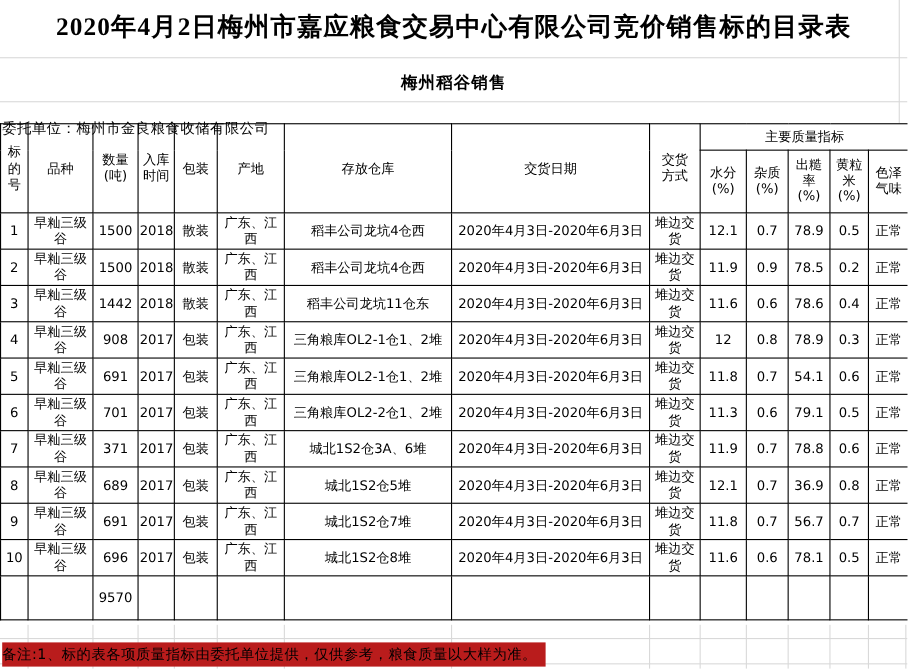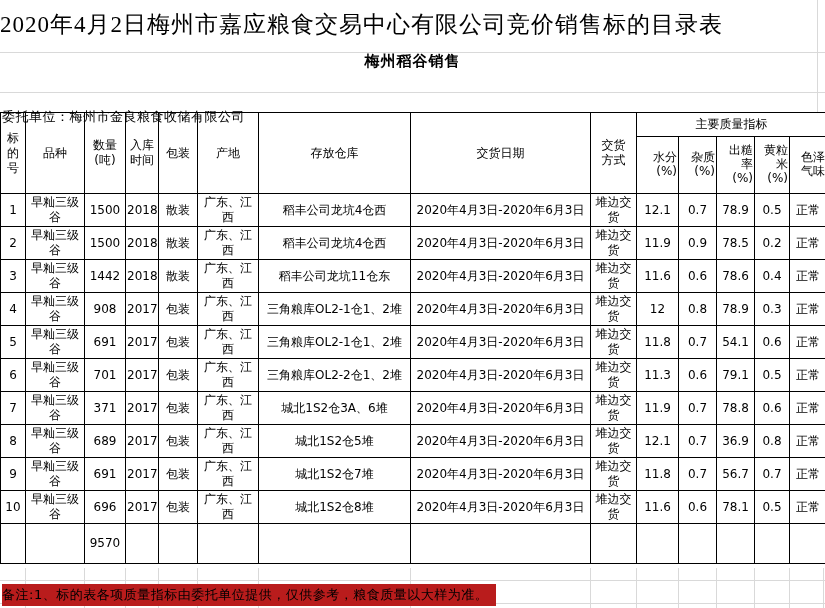--- a/index.html
+++ b/index.html
@@ -6,44 +6,44 @@
   body{
     width:825px;height:608px;background:#ffffff;color:#000;
     font-family:"DejaVu Sans","Liberation Sans",sans-serif;
     position:relative;overflow:hidden;
   }
   
   .gl-h{position:absolute;left:0;width:825px;height:1px;background:#d9d9d9;}
   .gl-v{position:absolute;width:1px;background:#d9d9d9;}
 
   .doc-title{
-    position:absolute;top:9px;left:0;width:825px;
+    position:absolute;top:9px;left:0;width:825px;text-align:center;
     font-family:"Liberation Serif","DejaVu Serif",serif;
-    font-size:23px;font-weight:normal;letter-spacing:1px;white-space:nowrap;
+    font-size:23px;font-weight:bold;letter-spacing:1px;white-space:nowrap;
   }
   .doc-subtitle{
-    position:absolute;top:52px;left:0;width:825px;text-align:center;
+    position:absolute;top:66px;left:0;width:825px;text-align:center;
     font-size:15px;font-weight:bold;letter-spacing:1px;
   }
   .entrust{
     position:absolute;top:108px;left:2px;font-size:13px;letter-spacing:0.5px;
   }
   table.catalog{
     position:absolute;top:112px;left:0;width:825px;
     border-collapse:collapse;table-layout:fixed;
   }
   table.catalog th,table.catalog td{
     border:1px solid #000;text-align:center;vertical-align:middle;
     padding:0 1px;font-weight:normal;font-size:12px;line-height:1.25;
     overflow:hidden;
   }
   .pre{white-space:pre-line;}
   tr.hr1{height:24px;}
   tr.hr2{height:57px;}
-  tr.hr2 th{font-size:12px;line-height:1.15;text-align:right;}
+  tr.hr2 th{font-size:12px;line-height:1.15;}
   tbody tr{height:33px;}
   tr.total-row{height:40px;}
   td.sm{font-size:11px;letter-spacing:0;}
   td.num{font-size:13px;}
   th.vhead{font-size:12px;line-height:1.35;}
   .footnote{
     position:absolute;top:584px;left:2px;z-index:3;
     background:#b91c1c;font-size:13px;letter-spacing:0.5px;
     padding:2px 8px 2px 0;white-space:nowrap;
   }

